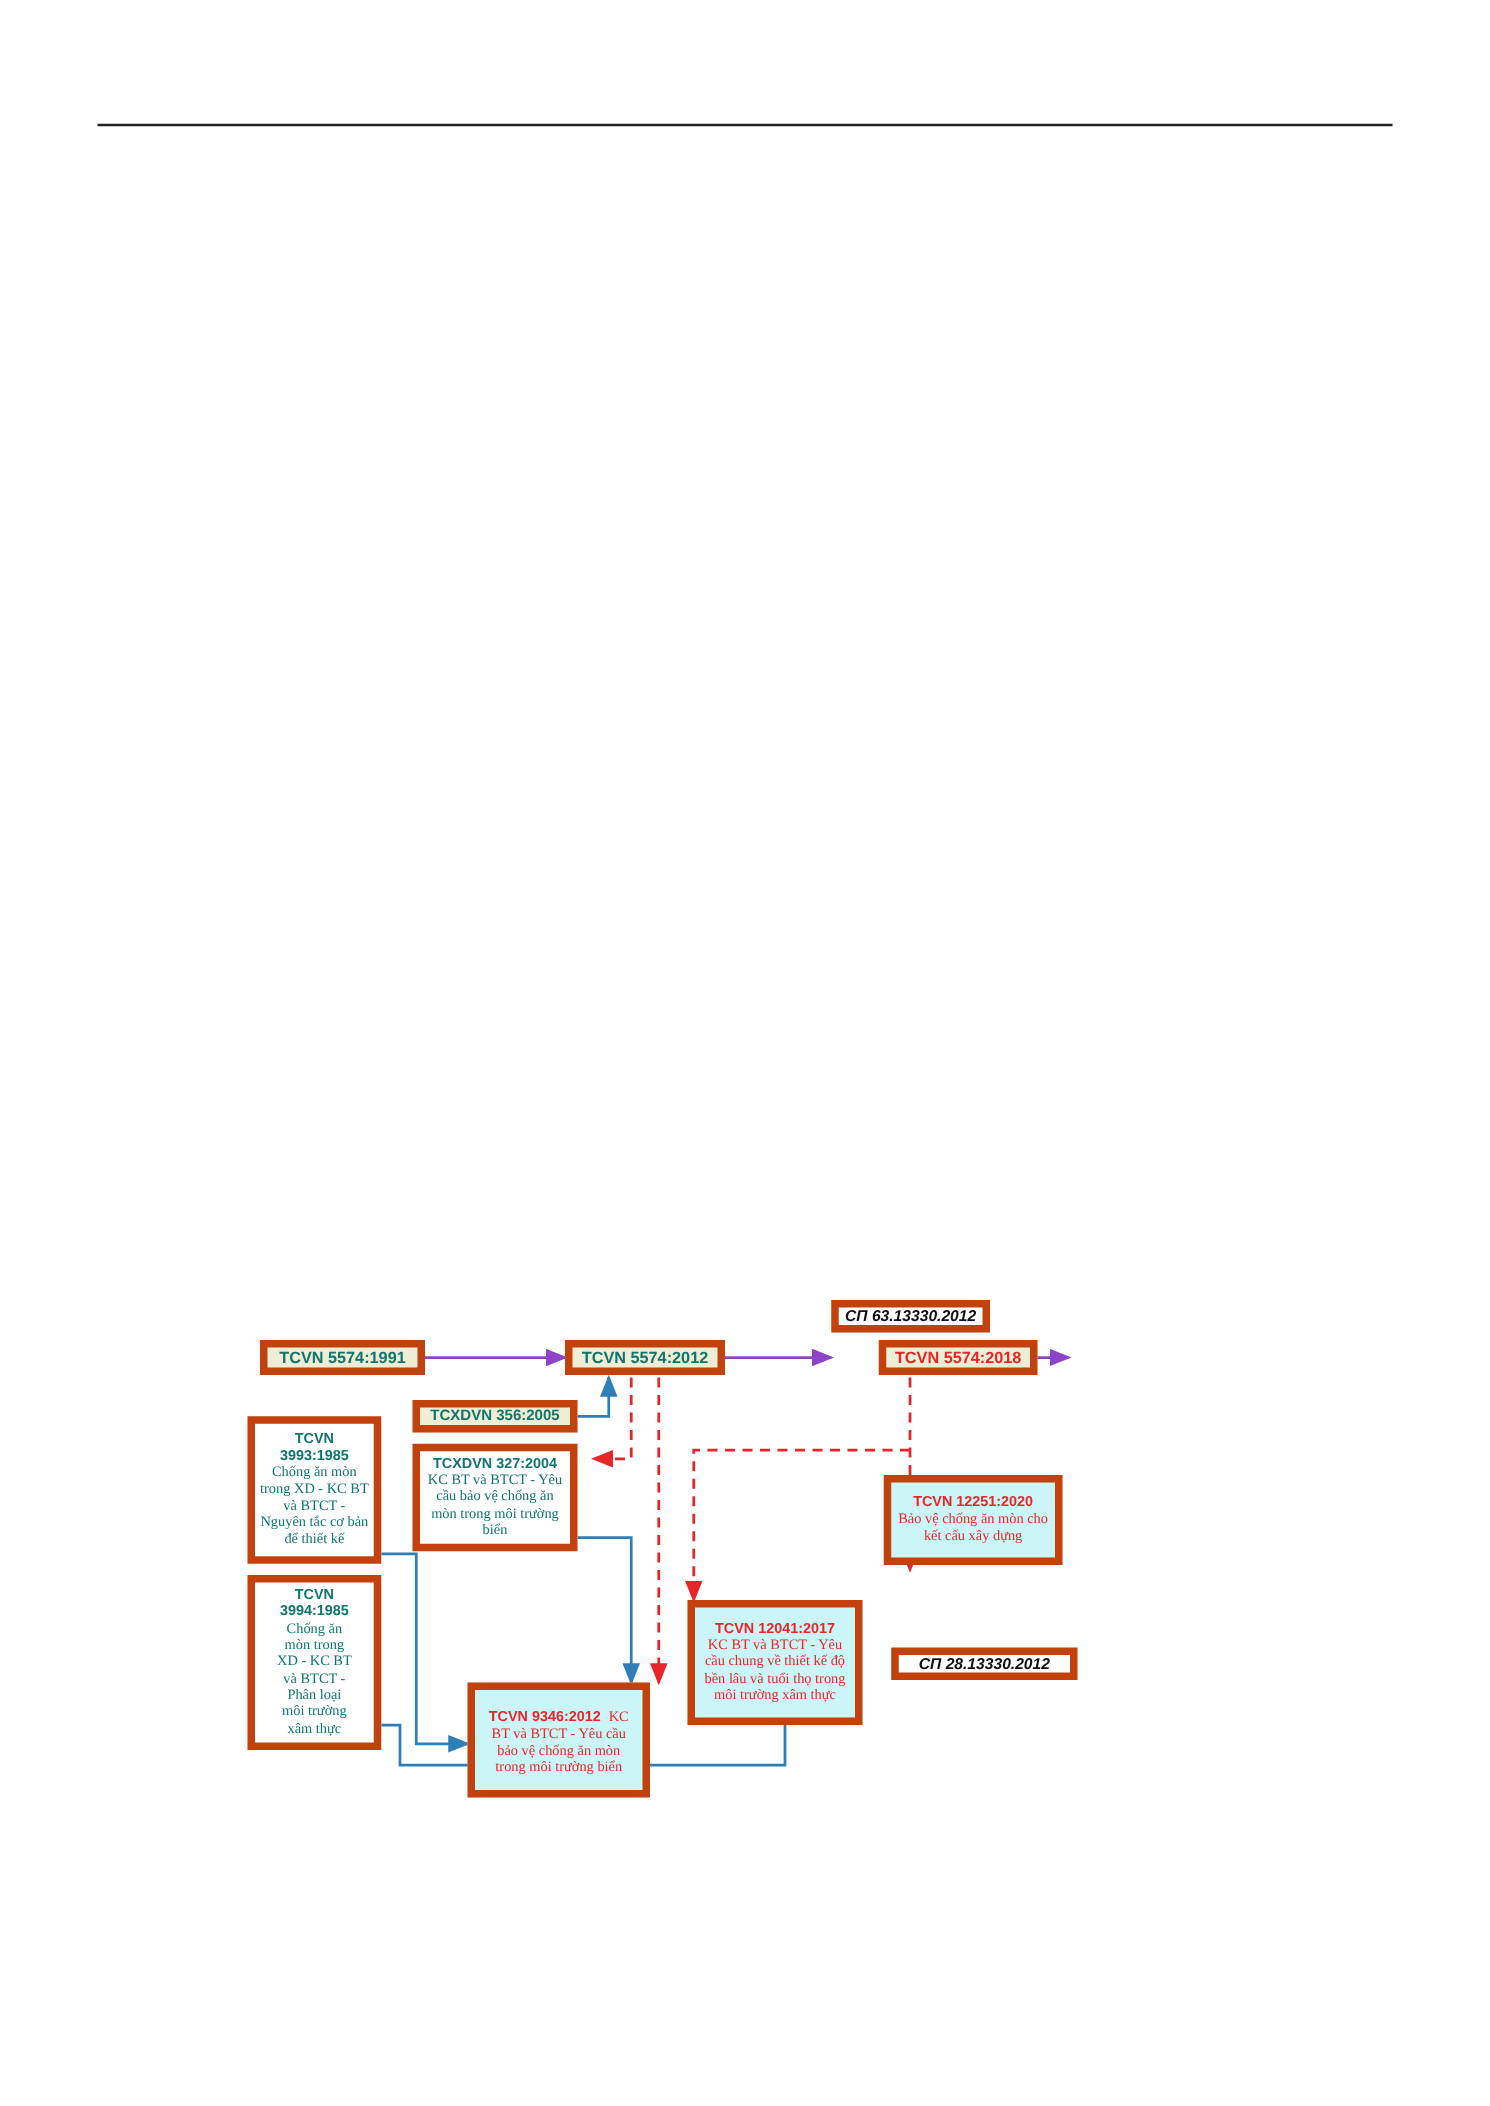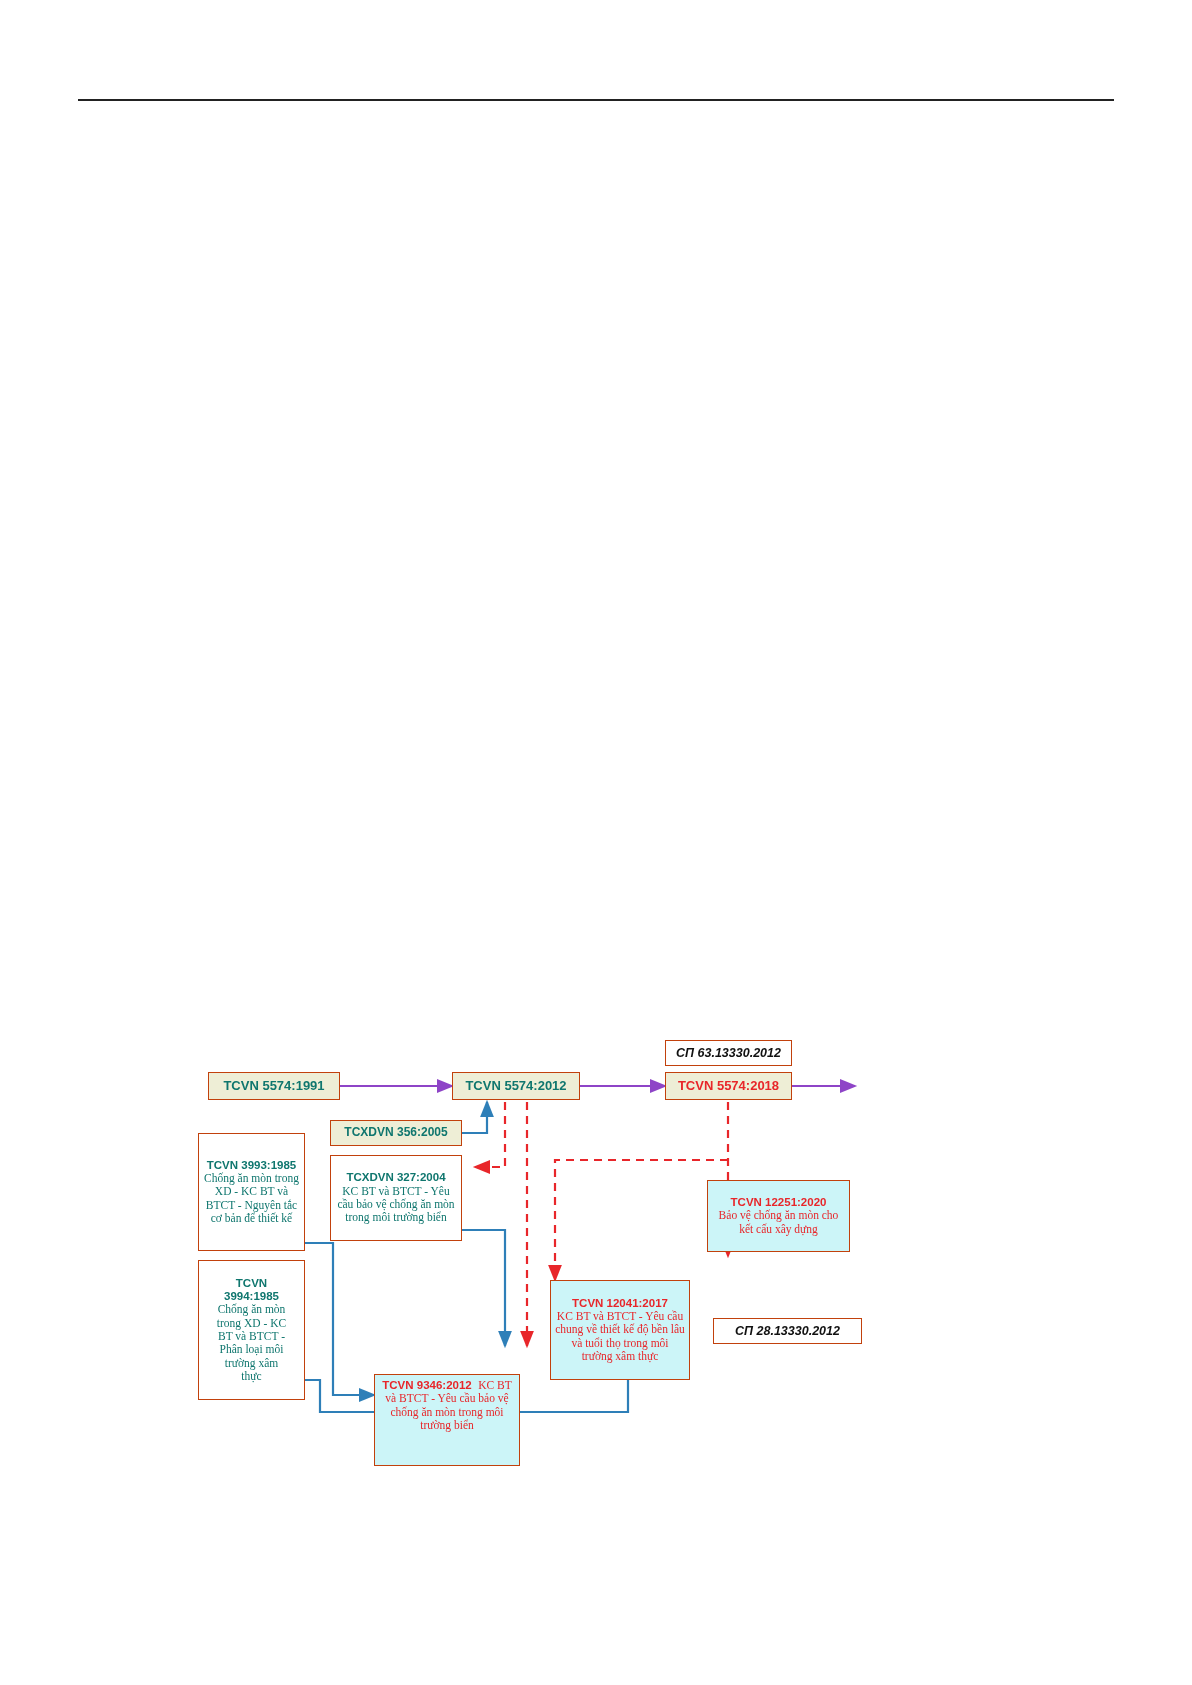--- a/index.html
+++ b/index.html
@@ -44,21 +44,21 @@
     top: 0;
     width: 1192px;
     height: 1685px;
     overflow: visible;
   }
 
   
   .node {
     position: absolute;
     box-sizing: border-box;
-    border: 1px solid #c2410c;
+    border: 6px solid #c2410c;
     display: flex;
     flex-direction: column;
     align-items: center;
     justify-content: center;
     text-align: center;
     line-height: 1.16;
     z-index: 5;
   }
   .node .title {
     font-weight: bold;
@@ -81,22 +81,21 @@
   .f-115 { font-size: 11.5px; }
   .f-12  { font-size: 12px; }
   .f-125 { font-size: 12.5px; }
   .f-13  { font-size: 13px; }
 
   .italic { font-style: italic; }
 
   
   .node.flow {
     display: block;
-    padding: 4px 5px 5px 5px;
-    margin-top: 28px;
+    padding: 16px 5px 5px 5px;
   }
   .node.flow .title { display: inline; }
   .node.flow .body  { display: inline; }
 </style>
 </head>
 <body>
 
 <div id="page">
 
   <div id="header-rule"></div>
@@ -146,21 +145,21 @@
     </svg>
 
     <div class="node n-khaki t-purple f-13" style="left:208px; top:1072px; width:132px; height:28px;">
       <span class="title">TCVN 5574:1991</span>
     </div>
 
     <div class="node n-khaki t-purple f-13" style="left:452px; top:1072px; width:128px; height:28px;">
       <span class="title">TCVN 5574:2012</span>
     </div>
 
-    <div class="node n-khaki t-red f-13" style="left:665px; top:1072px; width:127px; height:28px;">
+    <div class="node n-khaki t-red f-13" style="left:703px; top:1072px; width:127px; height:28px;">
       <span class="title">TCVN 5574:2018</span>
     </div>
 
     <div class="node n-white t-black f-125 italic" style="left:665px; top:1040px; width:127px; height:26px; font-weight:bold;">
       <span class="title">СП 63.13330.2012</span>
     </div>
 
     <div class="node n-white t-black f-125 italic" style="left:713px; top:1318px; width:149px; height:26px; font-weight:bold;">
       <span class="title">СП 28.13330.2012</span>
     </div>

